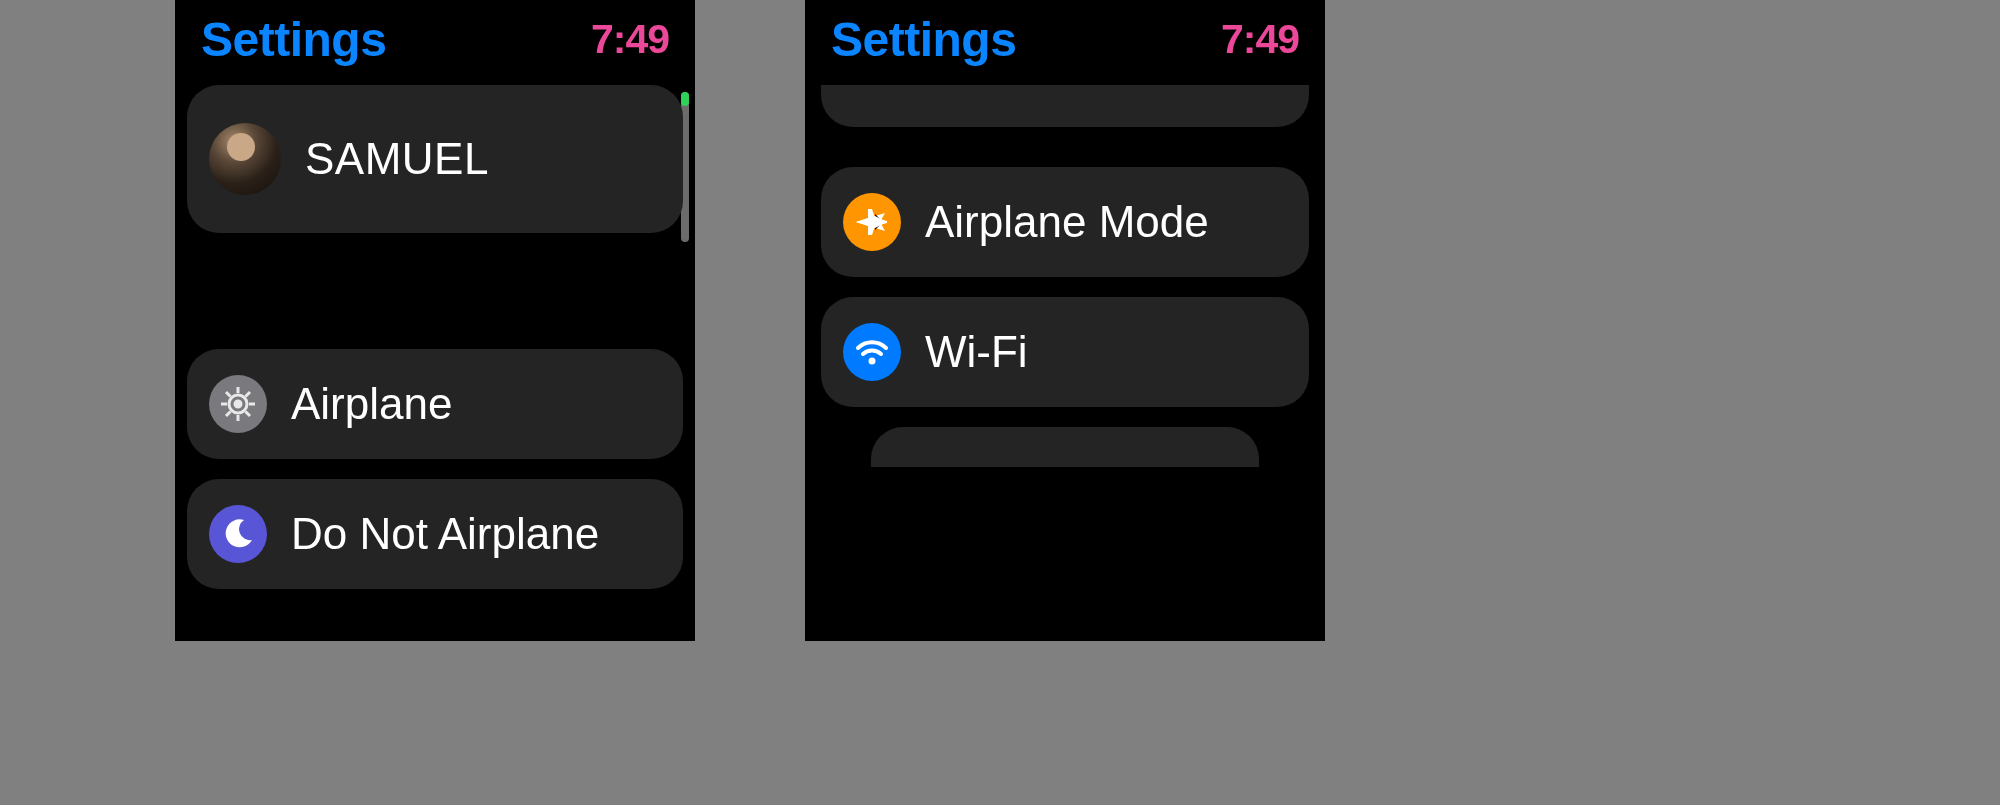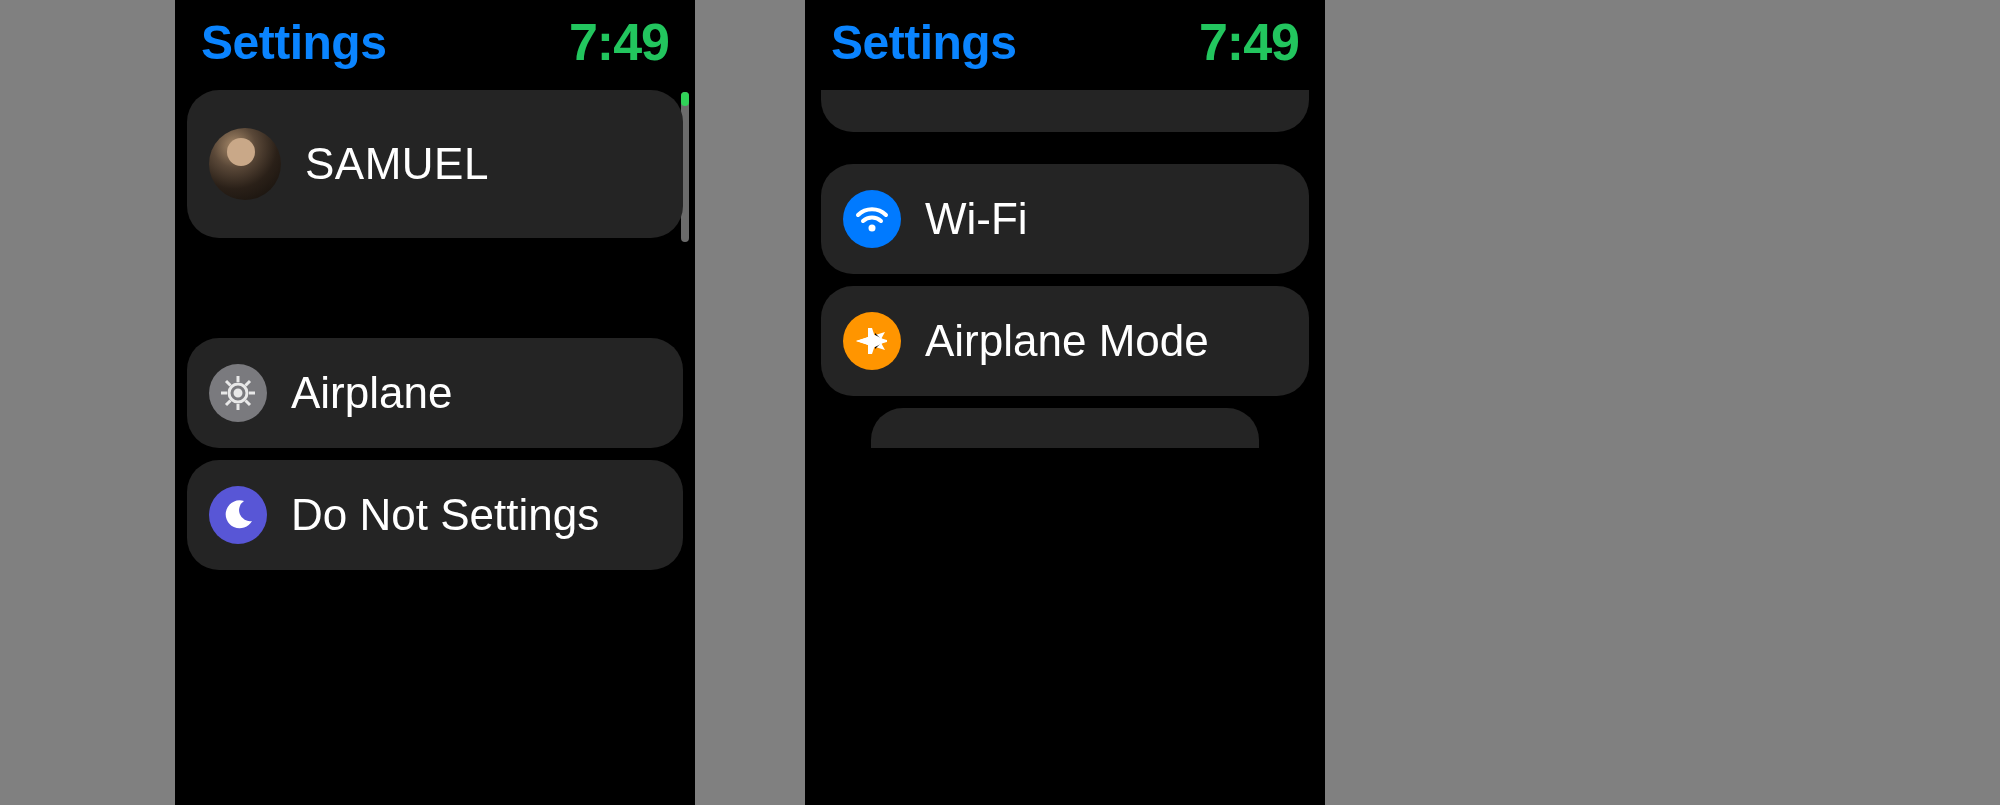--- a/index.html
+++ b/index.html
@@ -8,47 +8,47 @@
     height: 805px;
     background: #808080;
     font-family: -apple-system, "SF Pro Display", "Helvetica Neue", Arial, sans-serif;
     display: flex;
     gap: 110px;
     padding-left: 175px;
     overflow: hidden;
   }
   .watch-screen {
     width: 520px;
-    height: 805px;
+    height: 641px;
     background: #000;
     position: relative;
     overflow: hidden;
   }
   .header {
     display: flex;
     justify-content: space-between;
     align-items: center;
     padding: 12px 26px 18px 26px;
   }
   .header-title {
     color: #0a84ff;
     font-size: 48px;
     font-weight: 600;
     letter-spacing: -0.5px;
   }
   .header-time {
-    color: #22c55e;
-    font-size: 52px;
+    color: #ec4899;
+    font-size: 41px;
     font-weight: 600;
     letter-spacing: -1px;
   }
   .list {
     display: flex;
     flex-direction: column;
-    gap: 12px;
+    gap: 20px;
     padding: 0 12px;
   }
   .card {
     background: #242424;
     border-radius: 32px;
     display: flex;
     align-items: center;
     padding: 26px 22px;
     gap: 24px;
     position: relative;
@@ -168,60 +168,60 @@
       </div>
       <div class="item-label">Airplane</div>
     </div>
 
     <div class="card">
       <div class="icon-circle ic-indigo">
         <svg width="36" height="36" viewBox="0 0 36 36">
           <path d="M24 4 A14 14 0 1 0 32 24 A11 11 0 0 1 24 4 Z" fill="#fff"></path>
         </svg>
       </div>
-      <div class="item-label">Do Not Settings</div>
+      <div class="item-label">Do Not Airplane</div>
     </div>
 
   </div>
 </div>
 
 <div class="watch-screen screen2">
   <div class="header">
     <div class="header-title">Settings</div>
     <div class="header-time">7:49</div>
   </div>
 
   <div class="list">
 
     <div class="peek-top"></div>
+
+    <div class="card">
+      <div class="icon-circle ic-orange">
+        <svg width="38" height="38" viewBox="0 0 38 38">
+          <path d="M3 19 L32 10 L27 19 L32 28 Z M12 19 L20 19" fill="#fff"></path>
+          <path d="M4 19 L34 19 M22 11 L30 19 L22 27 M14 13 L14 25" stroke="#fff" stroke-width="0"></path>
+          <path d="M5 19 C5 19 16 15 22 13 L34 19 L22 25 C16 23 5 19 5 19 Z" fill="#fff"></path>
+          <path d="M3 19 L15 15 L15 6 L19 6 L22 15 L34 18 L34 20 L22 23 L19 32 L15 32 L15 23 Z" fill="#fff"></path>
+        </svg>
+      </div>
+      <div class="item-label">Airplane Mode</div>
+    </div>
 
     <div class="card">
       <div class="icon-circle ic-blue">
         <svg width="40" height="40" viewBox="0 0 40 40">
           <g fill="none" stroke="#fff" stroke-width="4" stroke-linecap="round">
             <path d="M6 16 A20 20 0 0 1 34 16"></path>
             <path d="M11 22 A13 13 0 0 1 29 22"></path>
           </g>
           <circle cx="20" cy="29" r="3.5" fill="#fff"></circle>
         </svg>
       </div>
       <div class="item-label">Wi-Fi</div>
     </div>
 
-    <div class="card">
-      <div class="icon-circle ic-orange">
-        <svg width="38" height="38" viewBox="0 0 38 38">
-          <path d="M3 19 L32 10 L27 19 L32 28 Z M12 19 L20 19" fill="#fff"></path>
-          <path d="M4 19 L34 19 M22 11 L30 19 L22 27 M14 13 L14 25" stroke="#fff" stroke-width="0"></path>
-          <path d="M5 19 C5 19 16 15 22 13 L34 19 L22 25 C16 23 5 19 5 19 Z" fill="#fff"></path>
-          <path d="M3 19 L15 15 L15 6 L19 6 L22 15 L34 18 L34 20 L22 23 L19 32 L15 32 L15 23 Z" fill="#fff"></path>
-        </svg>
-      </div>
-      <div class="item-label">Airplane Mode</div>
-    </div>
-
 
     <div class="bottom-clip">
       <div class="card" style="margin:0 50px; padding:18px 22px 0 22px; border-radius:32px 32px 0 0; justify-content:center; height:40px;"></div>
     </div>
 
   </div>
 </div>
 
 </body></html>

